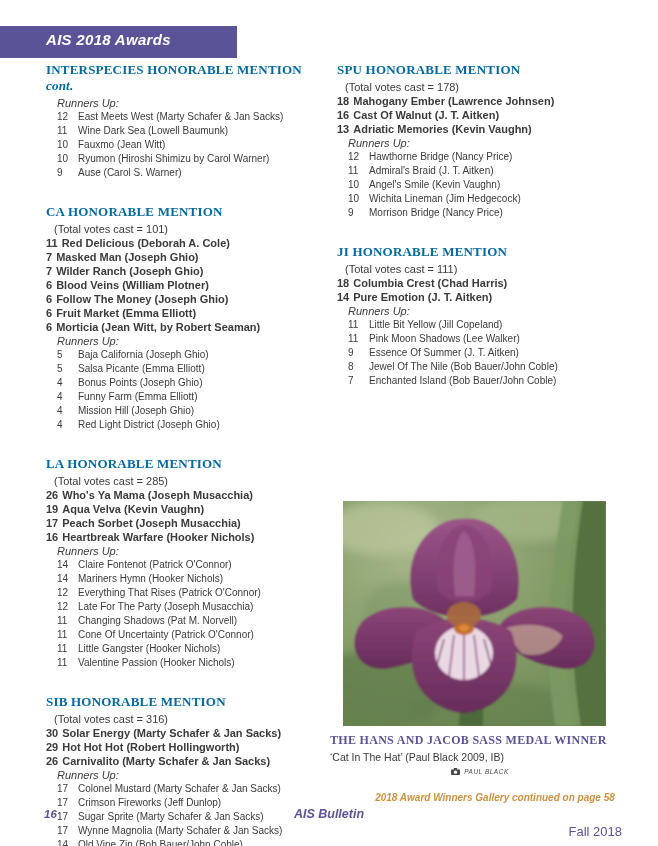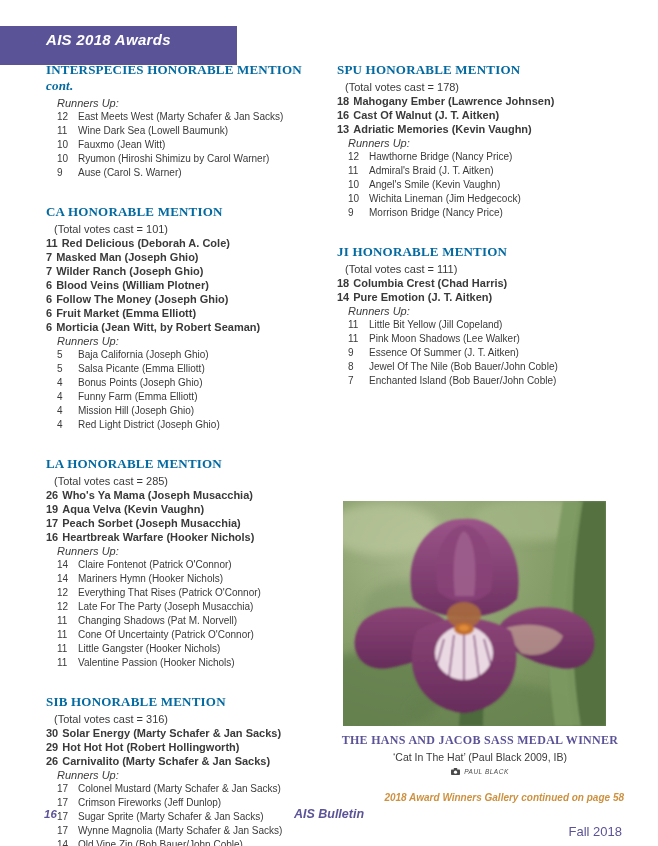--- a/index.html
+++ b/index.html
@@ -1,20 +1,20 @@
 <!DOCTYPE html>
 <html><head>
 <meta charset="utf-8">
 <style>
   html,body{margin:0;padding:0;background:#ffffff;}
   .page{position:relative;width:658px;height:846px;background:#ffffff;overflow:hidden;
         font-family:"Liberation Sans",sans-serif;color:#3a3a3a;}
 
   
-  .banner{position:absolute;left:0;top:26px;width:237px;height:39px;background:#5b5397;}
+  .banner{position:absolute;left:0;top:26px;width:237px;height:32px;background:#5b5397;}
   .banner-title{display:block;padding-left:46px;line-height:27px;color:#ffffff;
         font-size:15px;font-weight:bold;font-style:italic;letter-spacing:.3px;}
 
   
   .col{position:absolute;top:62px;}
   .col-left{left:46px;width:286px;}
   .col-right{left:337px;width:292px;}
 
   section.award{margin:0 0 24px 0;}
   .sec-title{margin:0 0 2px 0;font-family:"Liberation Serif",serif;font-size:13px;
@@ -26,28 +26,28 @@
   .runners-label{padding-left:11px;font-size:11px;line-height:14px;font-style:italic;}
   .runner-row{padding-left:11px;font-size:10px;line-height:14px;display:flex;}
   .runner-row .rv{flex:0 0 21px;}
   .runner-row .rn{flex:1;}
 
   
   .photo{position:absolute;left:343px;top:501px;width:263px;height:225px;}
   .photo svg{display:block;}
 
   
-  .medal-caption{position:absolute;left:330px;top:733px;width:300px;text-align:center;}
+  .medal-caption{position:absolute;left:330px;top:733px;width:300px;text-align:left;}
   .medal-title{font-family:"Liberation Serif",serif;font-size:12px;font-weight:bold;
         color:#5b5397;letter-spacing:.3px;line-height:15px;}
   .medal-sub{font-size:10.5px;line-height:14px;color:#3a3a3a;margin-top:2px;}
   .medal-credit{margin-top:4px;font-size:6.5px;font-style:italic;color:#4a4a4a;
         letter-spacing:.5px;display:flex;align-items:center;justify-content:center;gap:4px;}
 
-  .gallery-note{position:absolute;left:324px;top:792px;width:300px;text-align:right;
+  .gallery-note{position:absolute;left:345px;top:792px;width:300px;text-align:center;
         font-size:10px;font-weight:bold;font-style:italic;color:#cd9140;}
 
   
   .footer-page{position:absolute;left:44px;top:808px;font-size:11.5px;font-weight:bold;
         font-style:italic;color:#5b5397;}
   .footer-center{position:absolute;left:0;top:807px;width:658px;text-align:center;
         font-size:12.5px;font-weight:bold;font-style:italic;color:#5b5397;}
   .footer-right{position:absolute;right:36px;top:807px;font-size:13px;color:#5b5397;margin-top:17px;}
 </style>
 </head>

